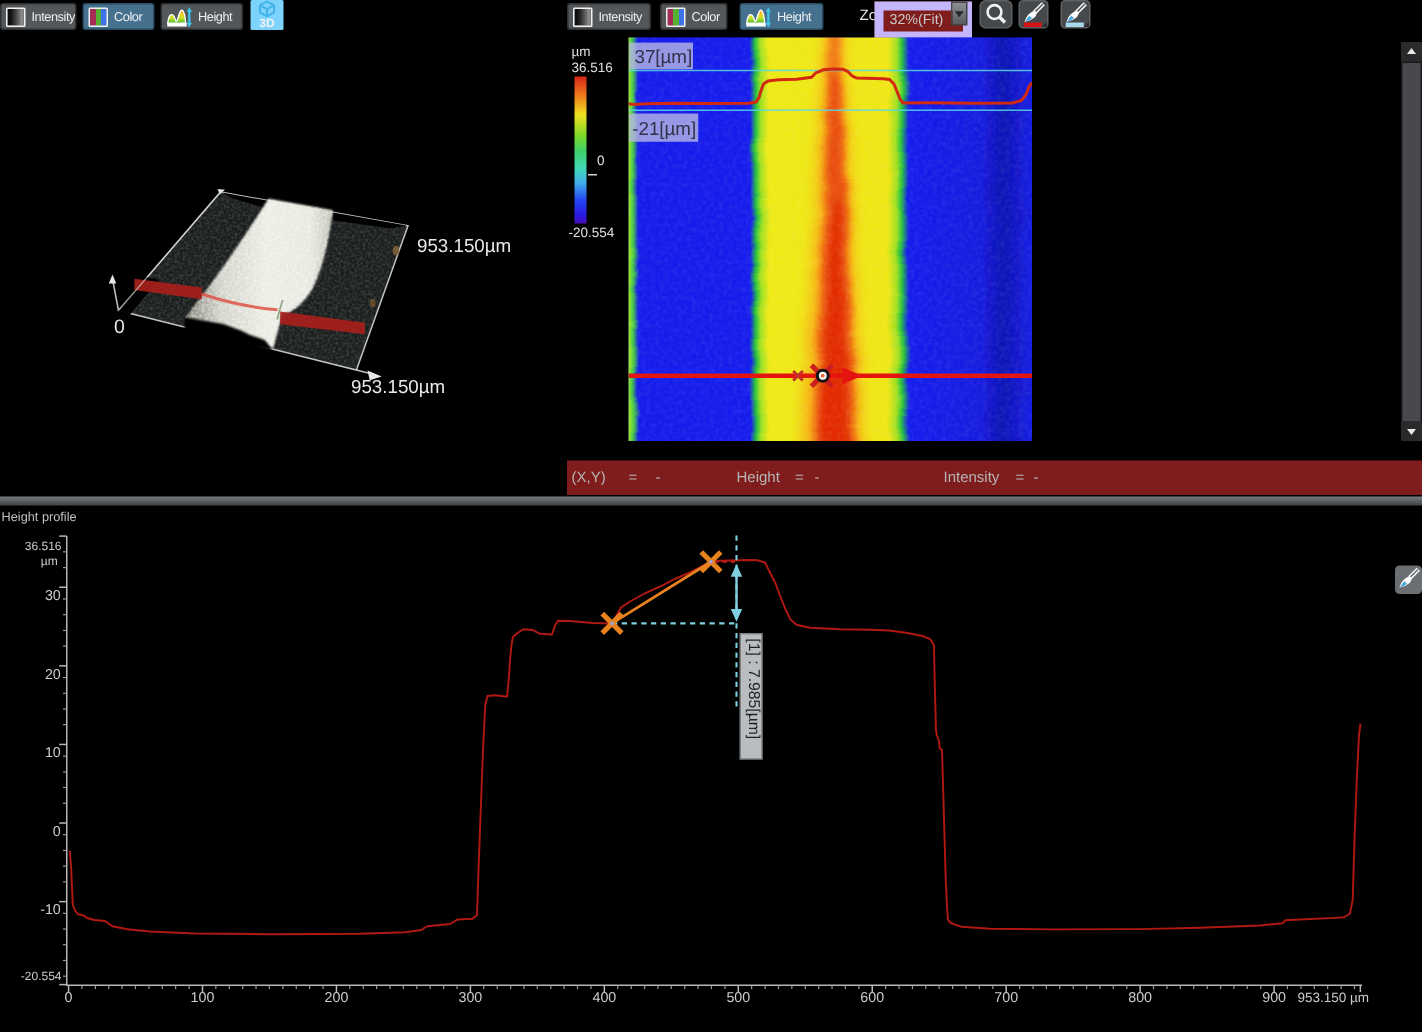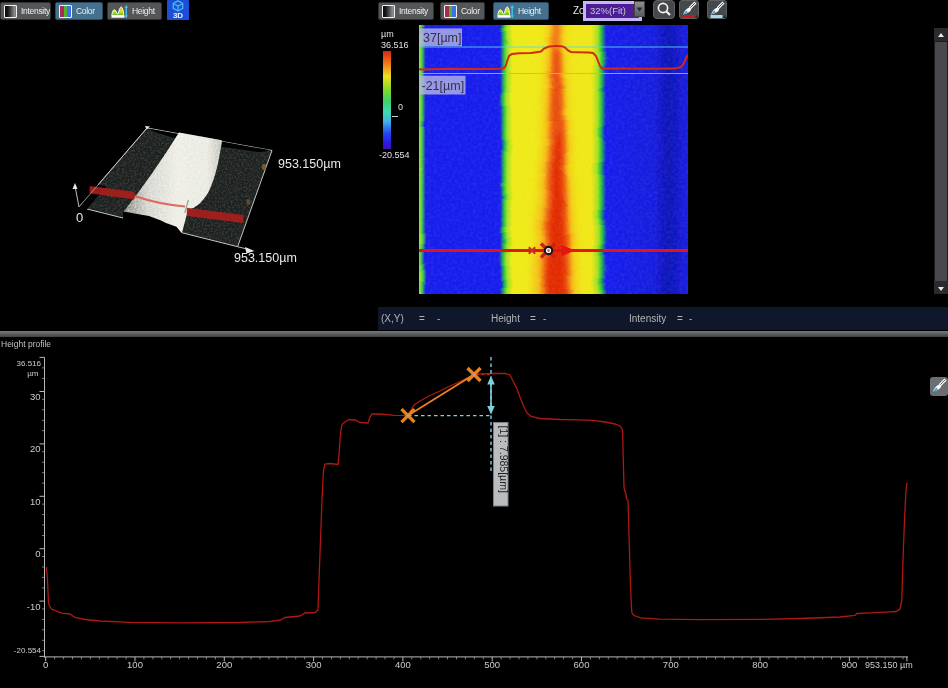--- a/index.html
+++ b/index.html
@@ -36,21 +36,21 @@
     <path d="M0.8,11.5 Q1.6,5.5 3.4,5.8 Q5.2,6.2 5.8,9 Q6.3,10.8 7.2,9.6 Q8.2,5.5 9.3,3.6 Q10.3,2 11.3,3.8 Q12.4,6 12.8,11.5 Z" fill="url(#hg)" stroke="#ffffff" stroke-width="0.9"></path>
     <rect x="0.5" y="11.5" width="13" height="2.2" fill="#ffffff"></rect>
     <g stroke="#3fc2ea" stroke-width="1.5" fill="#3fc2ea">
       <line x1="15.2" y1="3.6" x2="15.2" y2="11.6"></line>
       <path d="M15.2,0.8 L13.4,4 L17,4 Z" stroke="none"></path>
       <path d="M15.2,14.4 L13.4,11.2 L17,11.2 Z" stroke="none"></path>
     </g>
   </svg>
   <span>Height</span>
 </div>
-<div class="abs" style="left:167px;top:0;width:22px;height:19.5px;background:#1d4ed8;border-radius:1px;text-align:center">
+<div class="abs" style="left:167px;top:0;width:22px;height:19.5px;background:#7dd3fc;border-radius:1px;text-align:center">
   <svg width="22" height="20" viewBox="0 0 22 20">
     <g stroke="#45b4e8" stroke-width="1.4" fill="none">
       <path d="M11,0.9 L15.7,3.5 L15.7,8.3 L11,10.9 L6.3,8.3 L6.3,3.5 Z"></path>
       <path d="M6.3,3.5 L11,6.1 L15.7,3.5 M11,6.1 L11,10.9"></path>
     </g>
     <text x="11" y="18" text-anchor="middle" font-size="8" font-weight="bold" fill="#f2f2f2">3D</text>
   </svg>
 </div>
 
 <div class="btn" style="left:378px;width:56px">
@@ -67,21 +67,21 @@
     <rect x="0.5" y="11.5" width="13" height="2.2" fill="#ffffff"></rect>
     <g stroke="#3fc2ea" stroke-width="1.5" fill="#3fc2ea">
       <line x1="15.2" y1="3.6" x2="15.2" y2="11.6"></line>
       <path d="M15.2,0.8 L13.4,4 L17,4 Z" stroke="none"></path>
       <path d="M15.2,14.4 L13.4,11.2 L17,11.2 Z" stroke="none"></path>
     </g>
   </svg>
   <span>Height</span>
 </div>
 <div class="abs" style="left:573px;top:5px;color:#e8e8e8;font-size:10px">Zoom</div>
-<div class="abs" style="left:583px;top:1px;width:49px;height:14px;background:#4c1d95;border:3px solid #c4b5fd;color:#c8c8c8;font-size:9.5px;line-height:14px;padding-left:4px">32%(Fit)</div>
+<div class="abs" style="left:583px;top:1px;width:49px;height:14px;background:#7f1d1d;border:6px solid #c4b5fd;color:#c8c8c8;font-size:9.5px;line-height:14px;padding-left:4px">32%(Fit)</div>
 <div class="abs" style="left:634px;top:1px;width:11px;height:16px;background:linear-gradient(#8b8f92,#595d60);border:1px solid #444;box-sizing:border-box">
   <svg width="9" height="14" viewBox="0 0 9 14">
       <path d="M1.5,5.5 L7.5,5.5 L4.5,9.5 Z" fill="#26282a"></path>
     </svg>
 </div>
 <div class="abs" style="left:653px;top:0;width:22px;height:19px;background:#46494b;border:1px solid #5c6062;border-radius:4px;box-sizing:border-box">
   <svg width="20" height="17" viewBox="0 0 20 17">
     <circle cx="9" cy="7" r="4.6" stroke="#f2f2f2" stroke-width="1.7" fill="none"></circle>
     <line x1="12.5" y1="10.5" x2="16" y2="14" stroke="#f2f2f2" stroke-width="2.2"></line>
   </svg>
@@ -194,21 +194,21 @@
       </svg>
   </div>
   <div class="abs" style="left:1px;top:14px;width:12px;height:239px;background:#47494d"></div>
   <div class="abs" style="left:0;top:253px;width:14px;height:13px;background:#2a2a2c">
     <svg width="14" height="13">
         <path d="M4,5 L10,5 L7,9 Z" fill="#e8e8e8"></path>
       </svg>
   </div>
 </div>
 
-<div class="abs" style="left:378px;top:307px;width:570px;height:23px;background:#0f172a;color:#b4b4b4;font-size:10px">
+<div class="abs" style="left:378px;top:307px;width:570px;height:23px;background:#7f1d1d;color:#b4b4b4;font-size:10px">
   <span class="abs" style="left:3px;top:6px">(X,Y)</span>
   <span class="abs" style="left:41px;top:6px">=</span>
   <span class="abs" style="left:59px;top:6px">-</span>
   <span class="abs" style="left:113px;top:6px">Height</span>
   <span class="abs" style="left:152px;top:6px">=</span>
   <span class="abs" style="left:165px;top:6px">-</span>
   <span class="abs" style="left:251px;top:6px">Intensity</span>
   <span class="abs" style="left:299px;top:6px">=</span>
   <span class="abs" style="left:311px;top:6px">-</span>
 </div>

